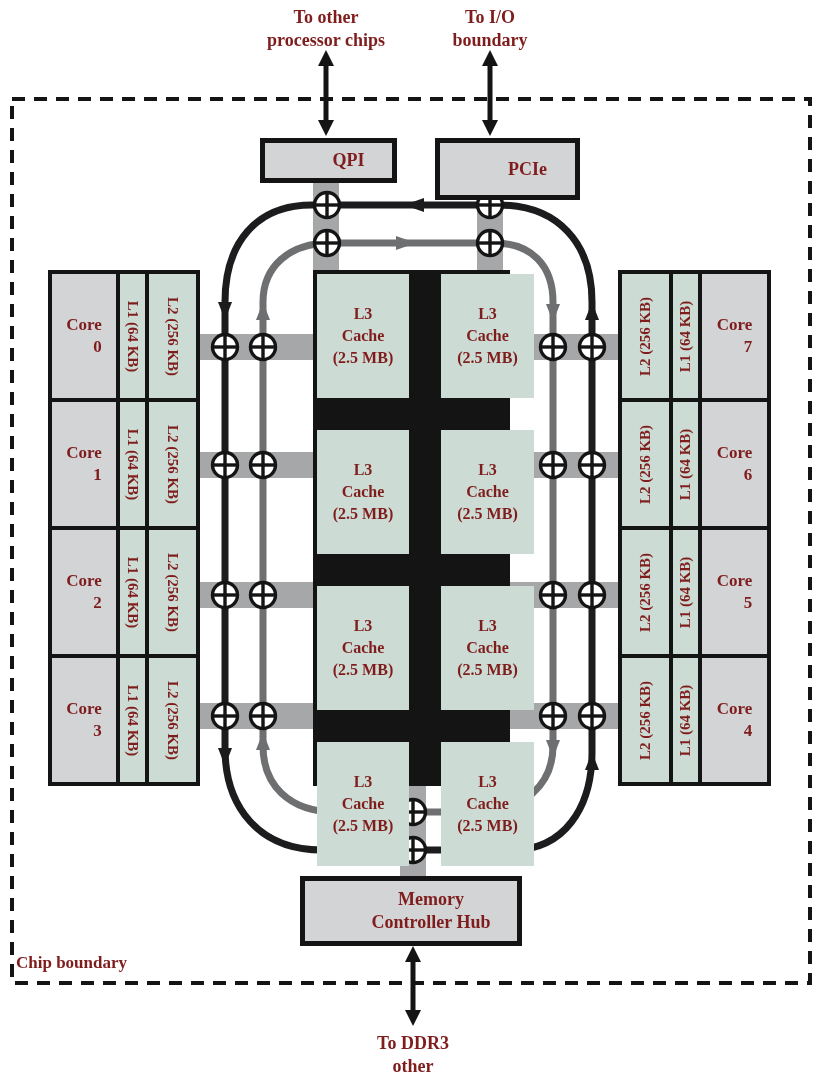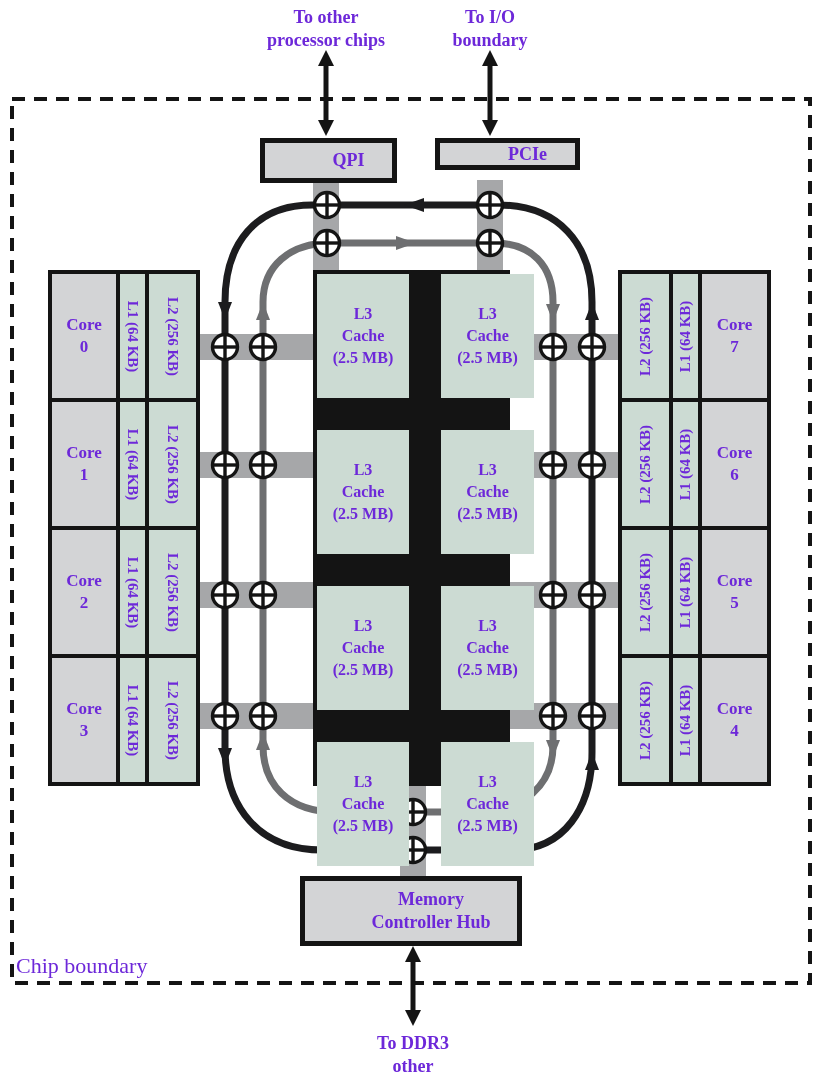--- a/index.html
+++ b/index.html
@@ -1,38 +1,38 @@
 <!DOCTYPE html>
 <html><head>
 <meta charset="utf-8">
 <style>
   html,body{margin:0;padding:0;background:#fff;}
   .stage{
     position:relative;width:821px;height:1080px;background:#fff;overflow:hidden;
-    font-family:"Liberation Serif","DejaVu Serif",serif;color:#6d28d9;
+    font-family:"Liberation Serif","DejaVu Serif",serif;color:#7f1d1d;
   }
   svg.layer{position:absolute;left:0;top:0;z-index:1;}
   .blk{position:absolute;z-index:2;}
   .lbl{font-weight:bold;text-align:center;white-space:pre-line;font-size:18px;line-height:23px;}
   .iobox{
     position:absolute;z-index:2;box-sizing:border-box;border:5px solid #141414;background:#d3d4d6;
     display:flex;align-items:center;justify-content:center;
     font-weight:bold;font-size:18px;white-space:pre-line;text-align:center;line-height:23px;padding-left:40px;
   }
   .grid{
     position:absolute;z-index:2;display:grid;gap:4px;background:#141414;border:4px solid #141414;box-sizing:border-box;
   }
   .cell{display:flex;align-items:center;justify-content:center;overflow:visible;}
   .cell.gray{background:#d3d4d6;}
   .cell.teal{background:#ccdbd3;}
-  .corelbl{font-weight:bold;font-size:17px;line-height:22px;text-align:center;white-space:pre-line;}
+  .corelbl{font-weight:bold;font-size:17px;line-height:22px;text-align:right;white-space:pre-line;}
   .l3lbl{font-weight:bold;font-size:16px;line-height:22px;text-align:center;white-space:pre-line;}
   .vcw{transform:rotate(90deg);white-space:nowrap;font-weight:bold;font-size:15px;}
   .vccw{transform:rotate(-90deg);white-space:nowrap;font-weight:bold;font-size:15px;}
-  .chiplbl{font-weight:normal;font-size:22px;white-space:nowrap;}
+  .chiplbl{font-weight:bold;font-size:17px;white-space:nowrap;}
 </style>
 </head>
 <body>
 
 <div class="stage">
 
   <svg class="layer" width="821" height="1080" viewBox="0 0 821 1080">
     <defs>
       <g id="rs">
         <circle r="12.5" fill="#ffffff" stroke="#141414" stroke-width="3.4"></circle>
@@ -120,21 +120,21 @@
       <use href="#rs" x="592" y="716"></use>
     </g>
   </svg>
 
   <div class="blk lbl" style="left:236px;top:6px;width:180px;">To other
 processor chips</div>
   <div class="blk lbl" style="left:409px;top:6px;width:162px;">To I/O
 boundary</div>
 
   <div class="iobox" style="left:260px;top:138px;width:137px;height:45px;">QPI</div>
-  <div class="iobox" style="left:435px;top:138px;width:145px;height:32px;">PCIe</div>
+  <div class="iobox" style="left:435px;top:138px;width:145px;height:62px;">PCIe</div>
 
   <div class="grid" style="left:48px;top:270px;width:152px;height:516px;grid-template-columns:64px 25px 47px;grid-template-rows:repeat(4,124px);">
     <div class="cell gray">
         <span class="corelbl">Core
 0</span>
       </div>
     <div class="cell teal">
         <span class="vcw">L1 (64 KB)</span>
       </div>
     <div class="cell teal">

